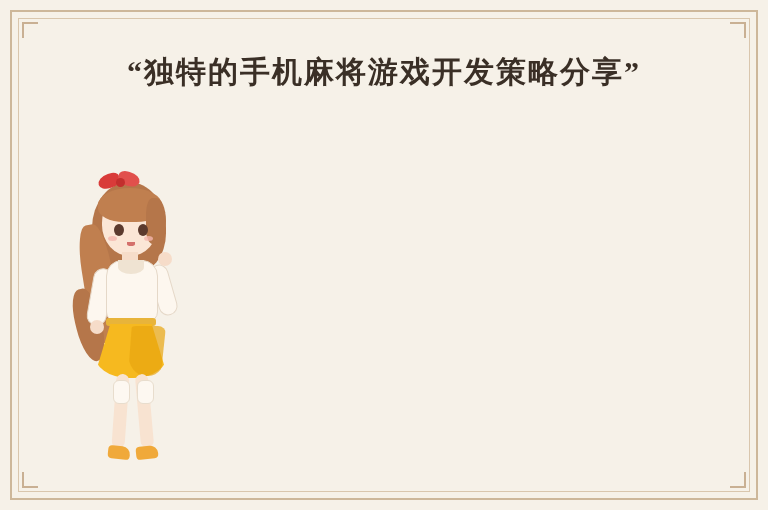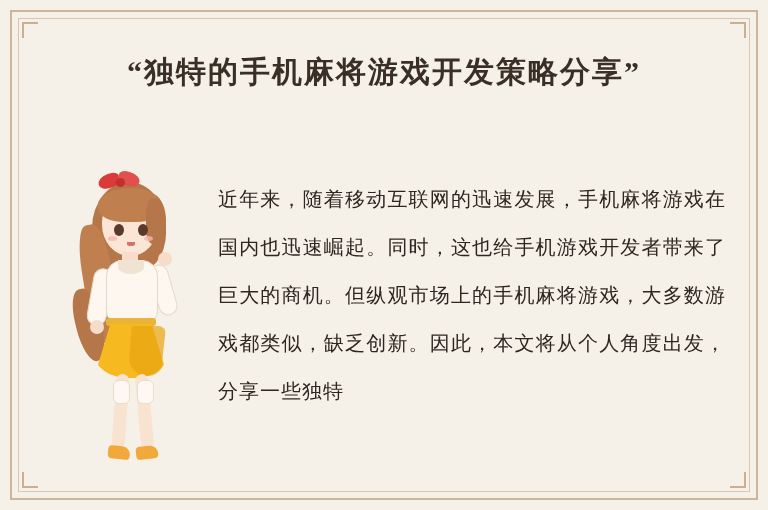--- a/index.html
+++ b/index.html
@@ -272,21 +272,20 @@
 
   <div class="frame-outer"></div>
   <div class="frame-inner"></div>
   <div class="corner tl"></div>
   <div class="corner tr"></div>
   <div class="corner bl"></div>
   <div class="corner br"></div>
 
   <div class="title">“独特的手机麻将游戏开发策略分享”</div>
 
-  <div class="body-text">近年来，随着移动互联网的迅速发展，手机麻将游戏在国内也迅速崛起。同时，这也给手机游戏开发者带来了巨大的商机。但纵观市场上的手机麻将游戏，大多数游戏都类似，缺乏创新。因此，本文将从个人角度出发，分享一些独特</div>
 
   <div class="character">
     <div class="ch hair-back"></div>
     <div class="ch ponytail"></div>
     <div class="ch ponytail2"></div>
     <div class="ch bow-l"></div>
     <div class="ch bow-r"></div>
     <div class="ch bow-knot"></div>
     <div class="ch face"></div>
     <div class="ch fringe"></div>

